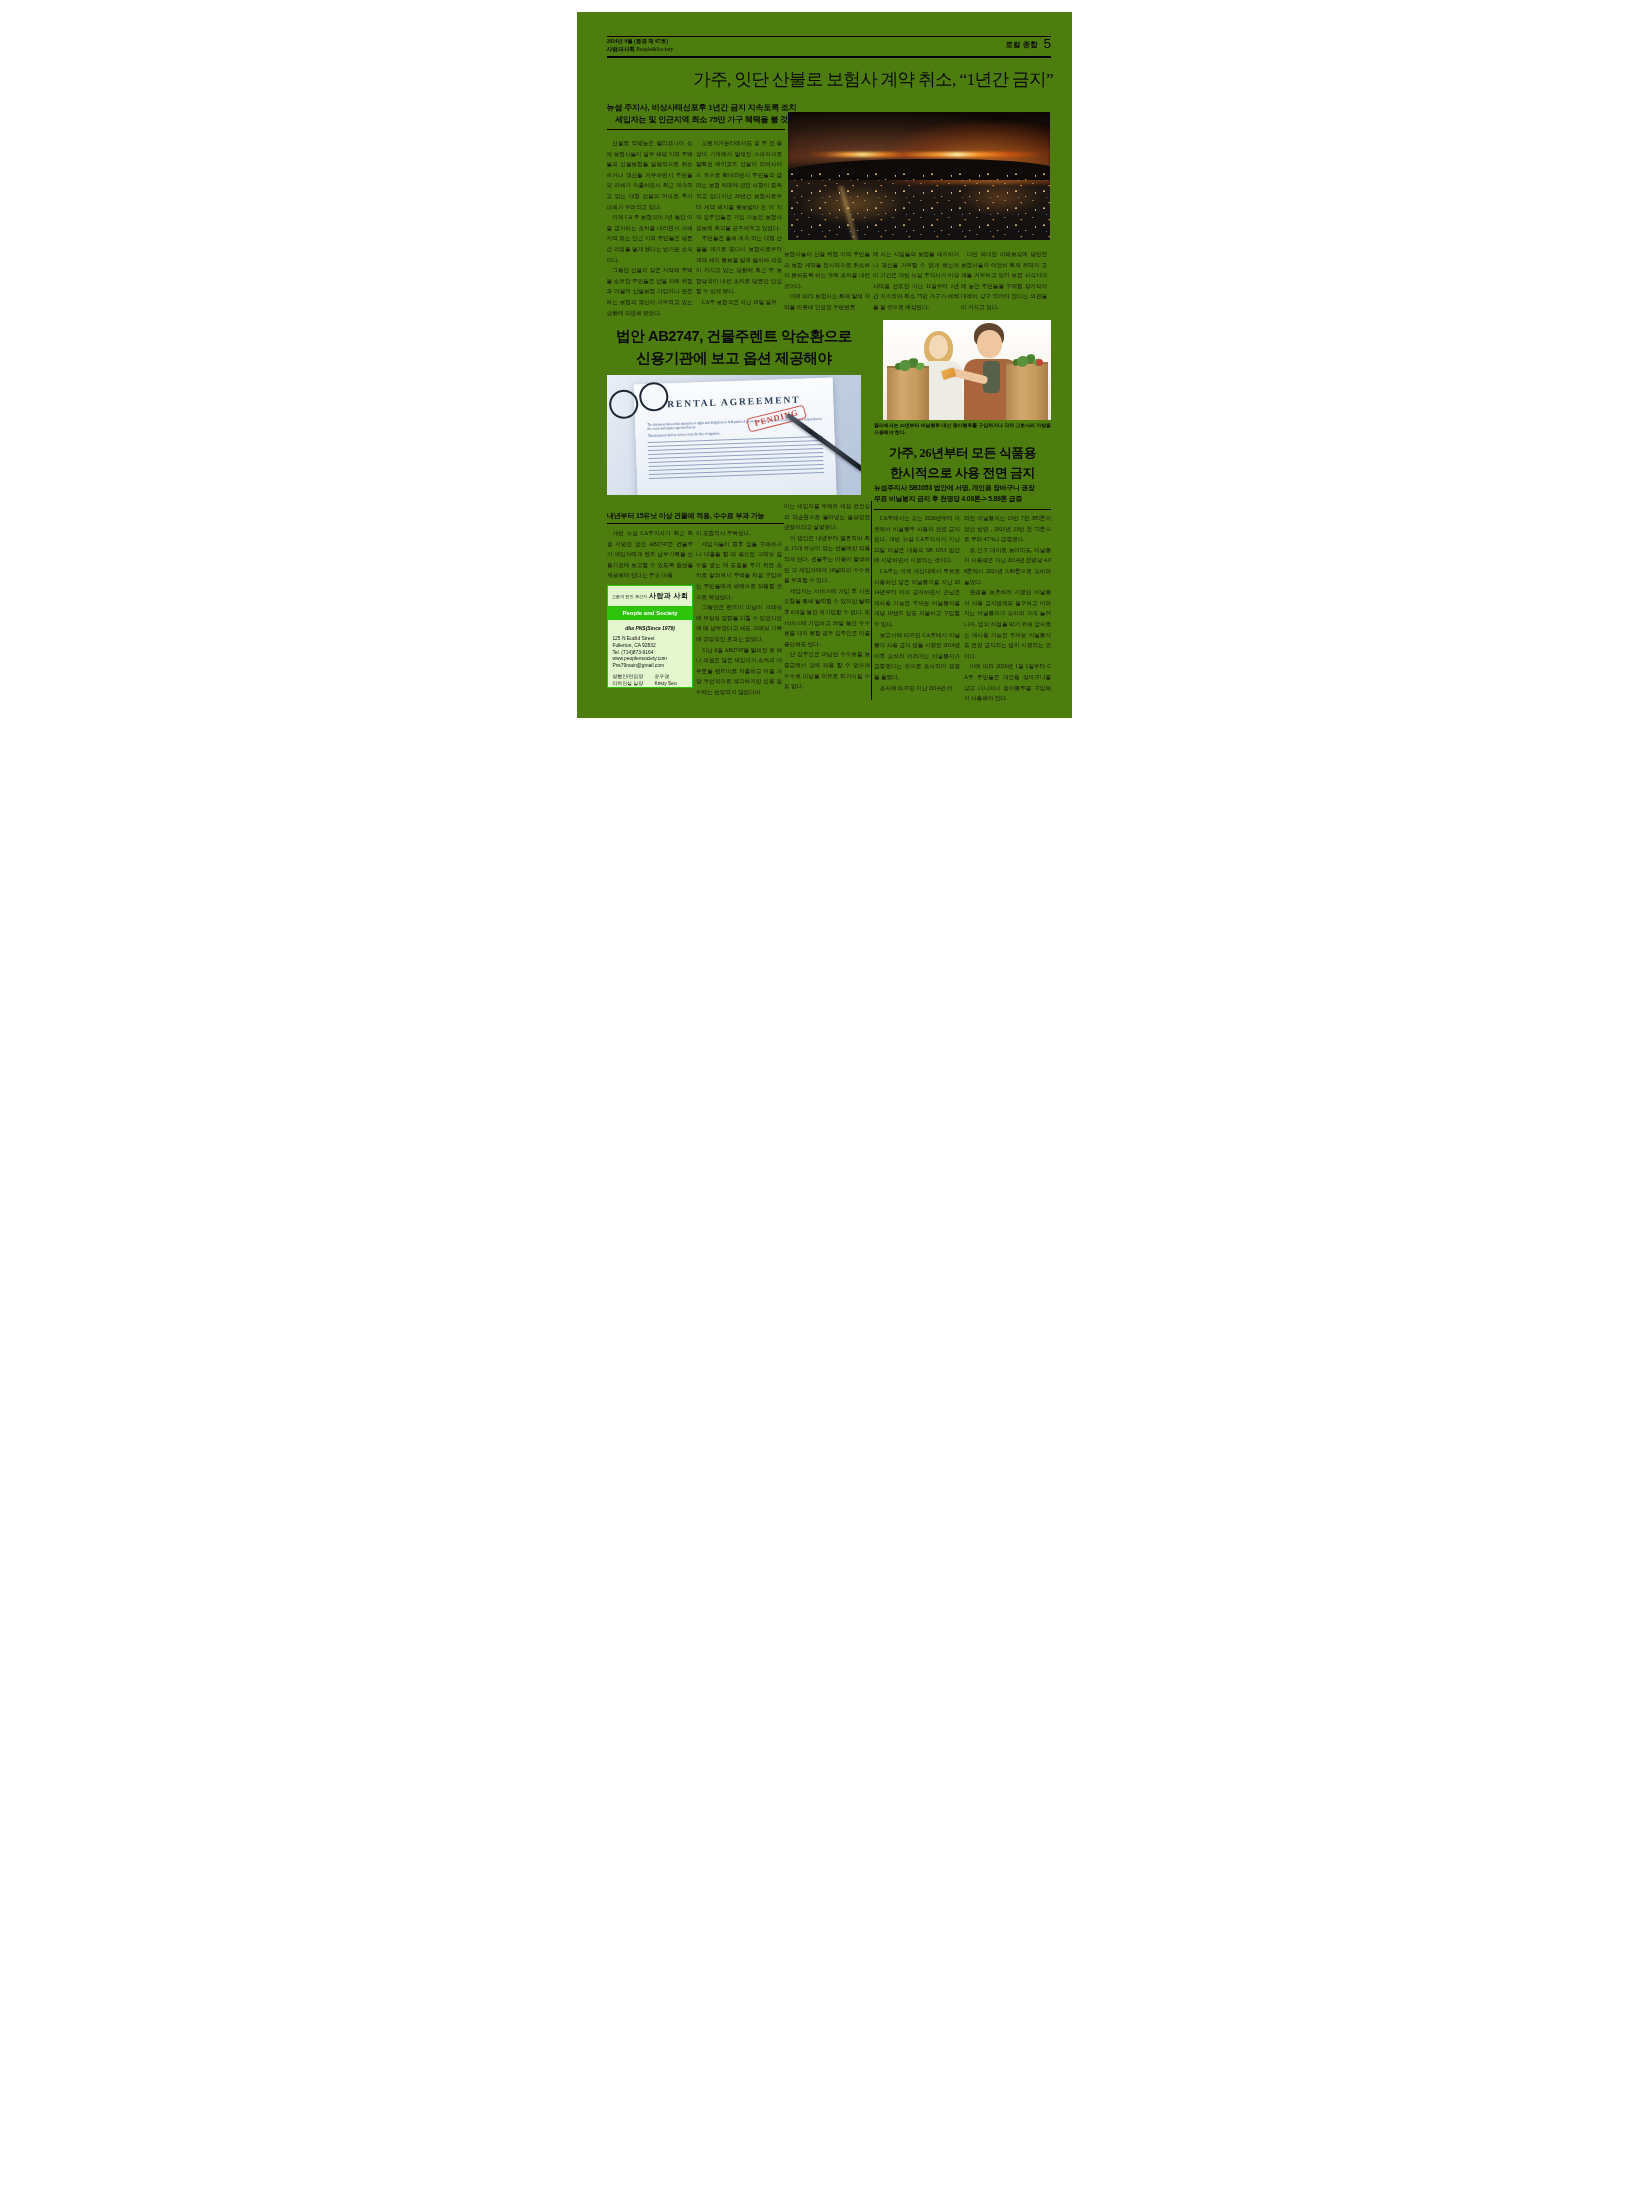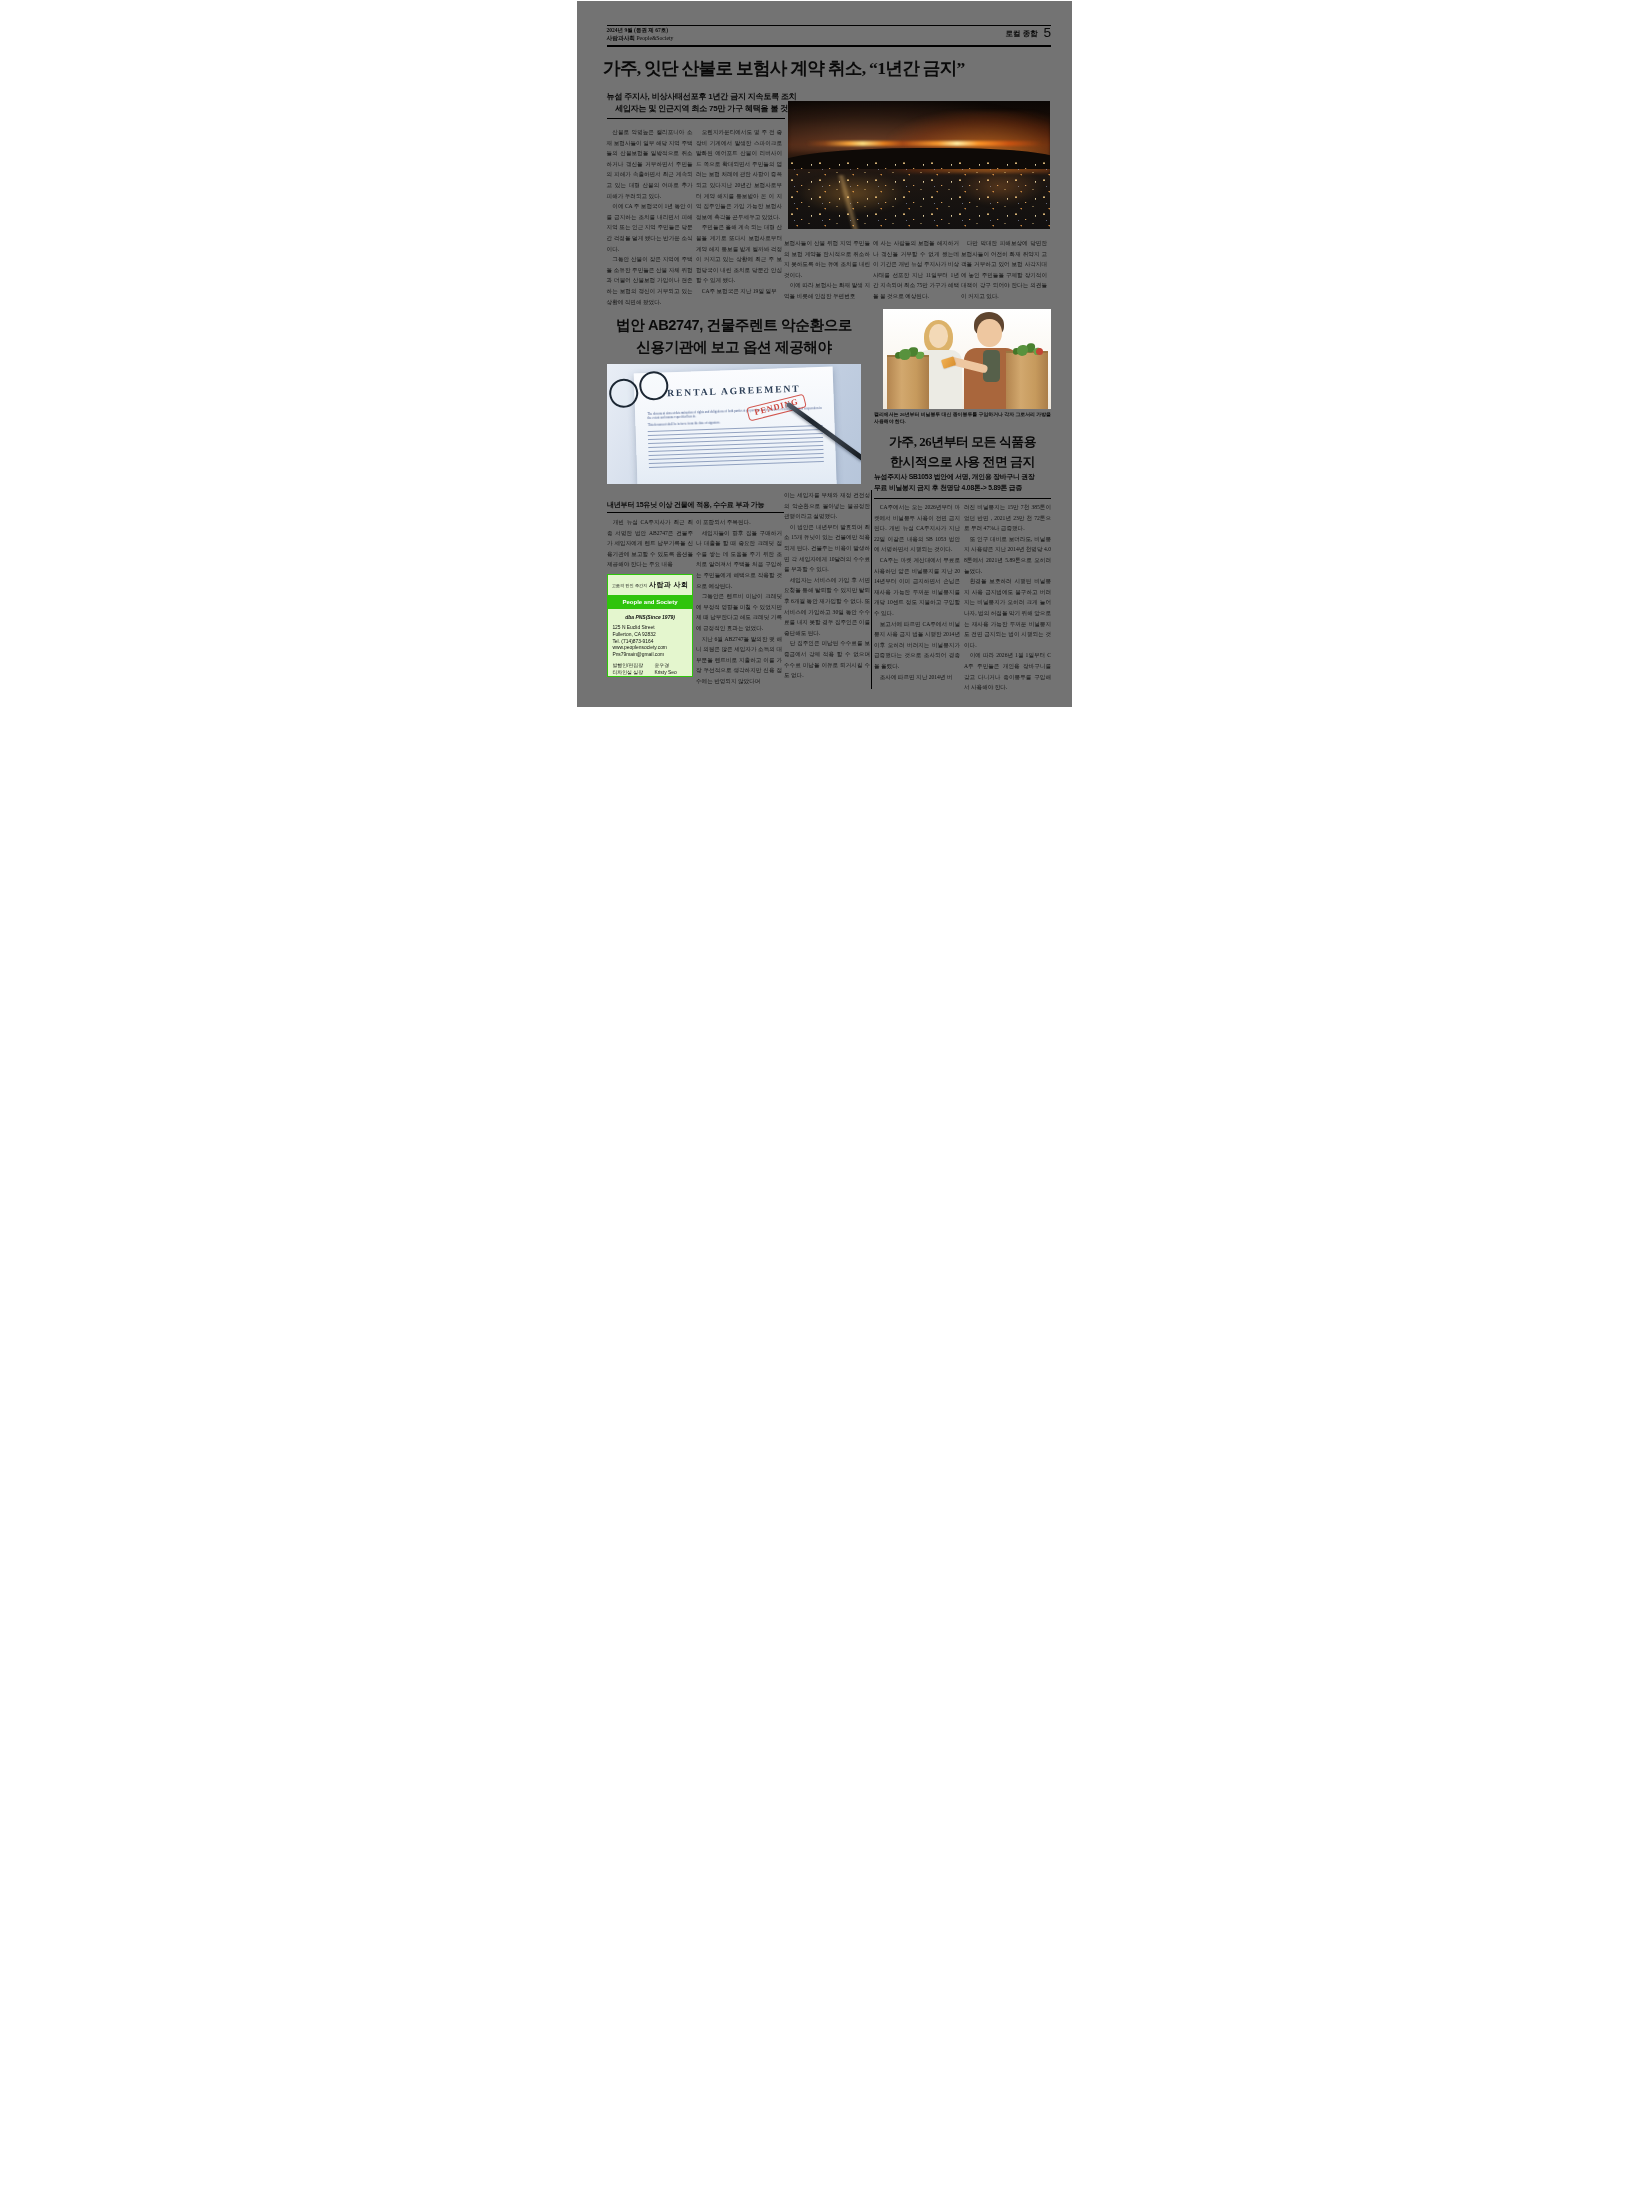--- a/index.html
+++ b/index.html
@@ -1,30 +1,30 @@
 <!DOCTYPE html>
 <html style="font-size:7px"><head>
 <meta charset="utf-8">
 <style>
   html,body{margin:0;padding:0;background:#fff;}
-  .page{position:relative;width:495px;height:706px;margin:1px auto;background:#737373;overflow:hidden;color:#0a0a0a;}
+  .page{position:relative;width:495px;height:706px;margin:12px auto;background:#4d7c0f;overflow:hidden;color:#0a0a0a;}
   .serif{font-family:"Liberation Serif","DejaVu Serif",serif;}
   .sans{font-family:"Liberation Sans","DejaVu Sans",sans-serif;}
   .rule{position:absolute;background:#000;}
 
   
   .issue-line{position:absolute;left:29.6px;top:25.6px;font-size:5.5px;font-weight:700;}
   .masthead{position:absolute;left:29.6px;top:34px;font-size:5.7px;}
   .masthead .kr{font-weight:700;}
   .section-block{position:absolute;right:21px;top:25.6px;display:flex;align-items:flex-end;gap:5.7px;}
   .section-label{font-size:7.5px;font-weight:800;line-height:1;}
   .page-number{font-size:13.7px;font-weight:400;line-height:.82;}
 
   
-  .headline1{position:absolute;left:26px;top:55px;width:444px;text-align:left;font-size:17.6px;font-weight:700;letter-spacing:-0.7px;white-space:nowrap;}
+  .headline1{position:absolute;left:32px;top:55px;width:444px;text-align:right;font-size:17.6px;font-weight:400;letter-spacing:-0.7px;white-space:nowrap;}
   .subhead1{position:absolute;left:29.6px;top:90px;font-size:8px;font-weight:800;line-height:12px;letter-spacing:-0.2px;text-align:center;}
   .headline2{position:absolute;left:30px;width:254px;text-align:center;font-size:14.6px;font-weight:800;letter-spacing:-0.4px;white-space:nowrap;}
   .headline3{position:absolute;left:297px;width:177px;text-align:center;font-size:12.8px;font-weight:700;letter-spacing:-0.4px;white-space:nowrap;}
   .subhead2{position:absolute;left:30px;top:499px;font-size:7px;font-weight:800;letter-spacing:-0.2px;}
   .subhead3{position:absolute;left:297px;top:471px;font-size:6.8px;font-weight:800;line-height:10.6px;letter-spacing:-0.2px;}
 
   
   .col{position:absolute;width:86px;font-family:"Liberation Serif","DejaVu Serif",serif;font-size:5.6px;line-height:10.6px;text-align:justify;word-break:break-all;color:#101010;}
   .col p{margin:0;padding:0;}
   p.ind{text-indent:5.7px;}

